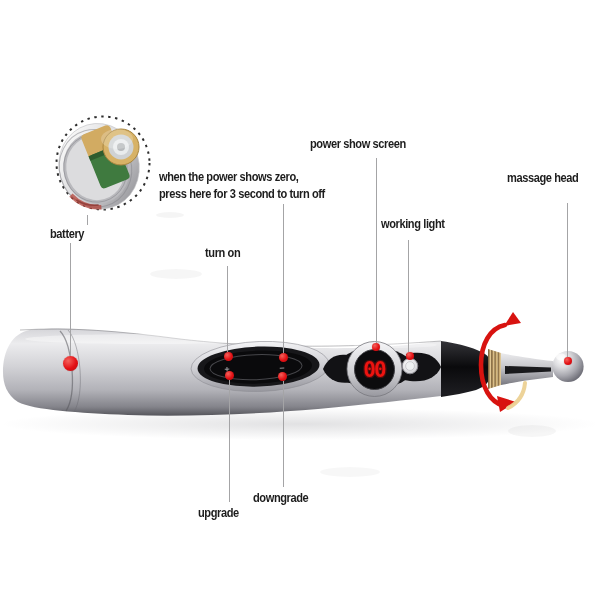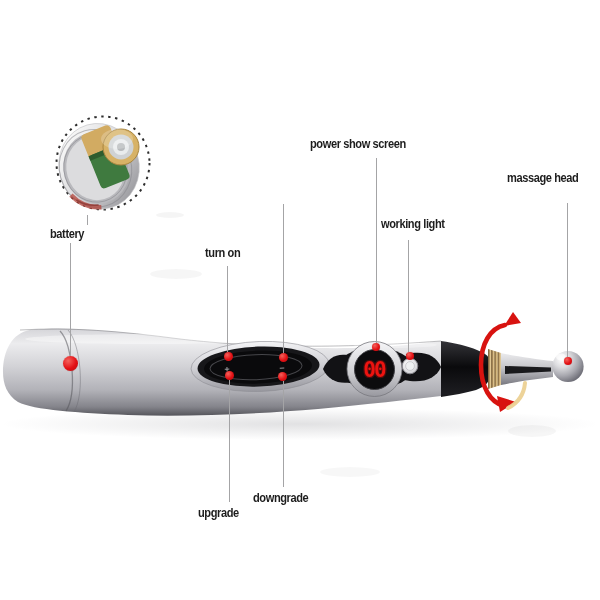--- a/index.html
+++ b/index.html
@@ -190,20 +190,24 @@
   <div class="dot" style="left:223.5px;top:351.5px;width:9px;height:9px;"></div>
   <div class="dot" style="left:225px;top:370.5px;width:9px;height:9px;"></div>
   <div class="dot" style="left:278.5px;top:352.5px;width:9px;height:9px;"></div>
   <div class="dot" style="left:278px;top:371.5px;width:9px;height:9px;"></div>
   <div class="dot" style="left:371.5px;top:342.5px;width:8px;height:8px;"></div>
   <div class="dot" style="left:405.5px;top:352px;width:8px;height:8px;"></div>
   <div class="dot" style="left:564px;top:356.5px;width:8px;height:8px;"></div>
 
   <div class="label" style="left:50px;top:226px;">battery</div>
 
+  <div class="note-block">
+    <div class="nline">when the power shows zero,</div>
+    <div class="nline">press here for 3 second to turn off</div>
+  </div>
 
   <div class="label" style="left:205px;top:245px;">turn on</div>
   <div class="label" style="left:310px;top:136px;">power show screen</div>
   <div class="label" style="left:381px;top:216px;">working light</div>
   <div class="label" style="left:507px;top:170px;">massage head</div>
   <div class="label" style="left:198px;top:505px;">upgrade</div>
   <div class="label" style="left:253px;top:490px;">downgrade</div>
 </div>
 
 </body></html>

